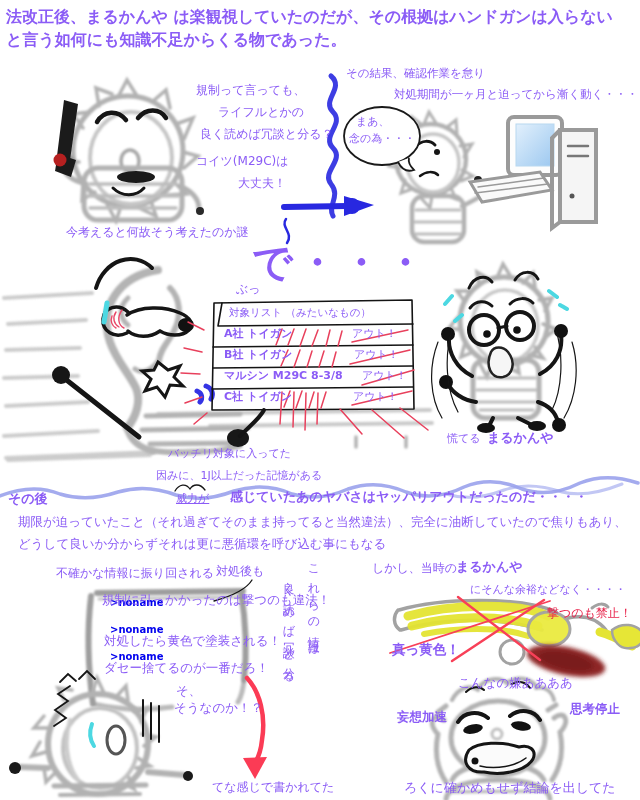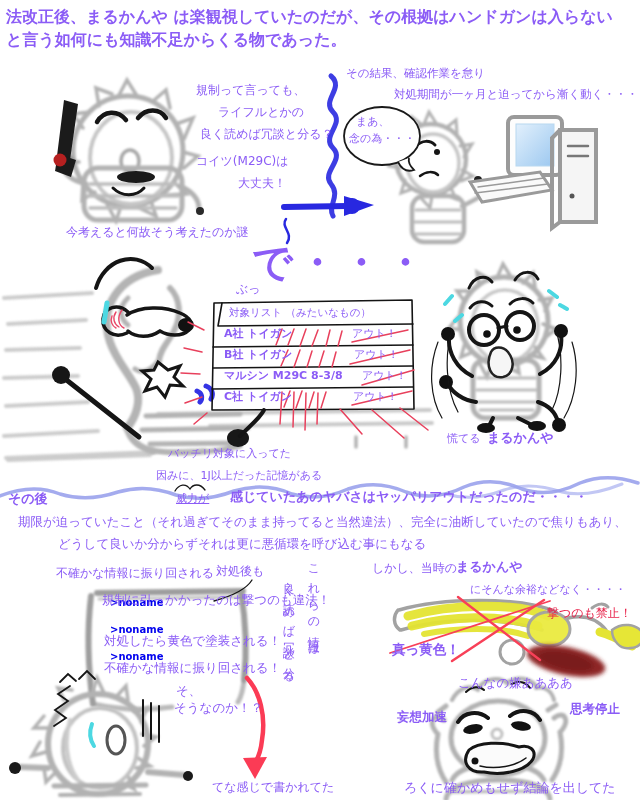--- a/index.html
+++ b/index.html
@@ -285,30 +285,30 @@
 <div class="t" style="left:168px;top:448px;font-size:11px;">バッチリ対象に入ってた</div>
 <div class="t" style="left:156px;top:470px;font-size:11px;">因みに、1J以上だった記憶がある</div>
 <div class="t" style="left:176px;top:493px;font-size:11px;text-decoration:underline;">威力が</div>
 
 <div class="t" style="left:447px;top:433px;font-size:11px;">慌てる</div>
 <div class="t b" style="left:487px;top:431px;font-size:13px;">まるかんや</div>
 
 <div class="t b" style="left:8px;top:492px;font-size:13px;">その後</div>
 <div class="t b" style="left:230px;top:490px;font-size:13px;">感じていたあのヤバさはヤッパリアウトだったのだ・・・・</div>
 <div class="t" style="left:18px;top:515px;font-size:12.5px;">期限が迫っていたこと（それ過ぎてそのまま持ってると当然違法）、完全に油断していたので焦りもあり、</div>
-<div class="t" style="left:18px;top:537px;font-size:12.5px;margin-left:40px;">どうして良いか分からずそれは更に悪循環を呼び込む事にもなる</div>
+<div class="t" style="left:18px;top:537px;font-size:12.5px;">どうして良いか分からずそれは更に悪循環を呼び込む事にもなる</div>
 
 <div class="t" style="left:56px;top:567px;font-size:12px;">不確かな情報に振り回される</div>
 <div class="t" style="left:216px;top:565px;font-size:12px;">対処後も</div>
 <div class="t b blue" style="left:110px;top:597px;font-size:10px;">&gt;noname</div>
 <div class="t" style="left:102px;top:593px;font-size:12.5px;">規制に引っかかったのは撃つのも違法！</div>
 <div class="t b blue" style="left:110px;top:624px;font-size:10px;">&gt;noname</div>
 <div class="t" style="left:104px;top:634px;font-size:12.5px;">対処したら黄色で塗装される！</div>
 <div class="t b blue" style="left:110px;top:651px;font-size:10px;">&gt;noname</div>
-<div class="t" style="left:104px;top:661px;font-size:12.5px;">不確かな情報に振り回される！</div>
+<div class="t" style="left:104px;top:661px;font-size:12.5px;">ダセー捨てるのが一番だろ！</div>
 
 <div class="t vt" style="left:306px;top:556px;font-size:12px;">これらの情報は</div>
 <div class="t vt" style="left:281px;top:572px;font-size:12px;">良く読めば冗談と分る</div>
 
 <div class="t" style="left:176px;top:684px;font-size:12.5px;">そ、</div>
 <div class="t" style="left:174px;top:701px;font-size:12.5px;">そうなのか！？</div>
 <div class="t" style="left:212px;top:781px;font-size:12px;">てな感じで書かれてた</div>
 
 <div class="t" style="left:372px;top:562px;font-size:12px;">しかし、当時の</div>
 <div class="t b" style="left:456px;top:560px;font-size:13px;">まるかんや</div>

